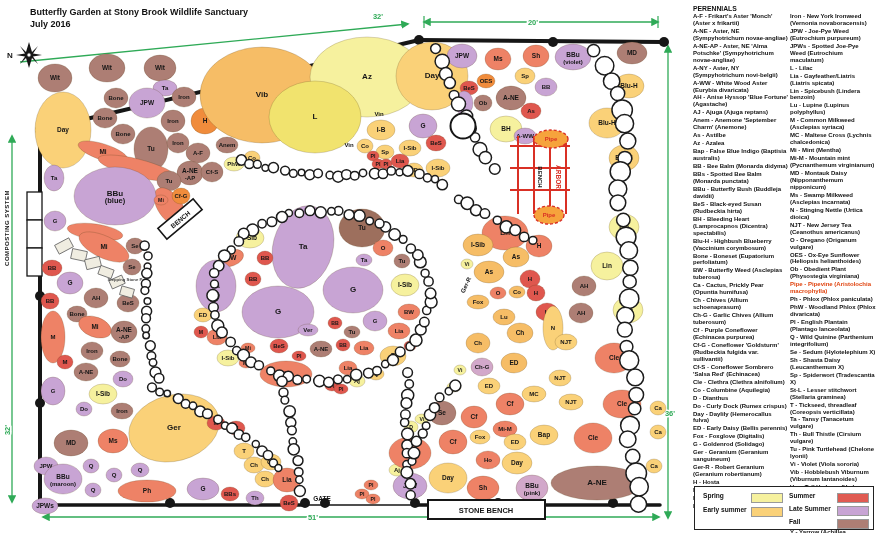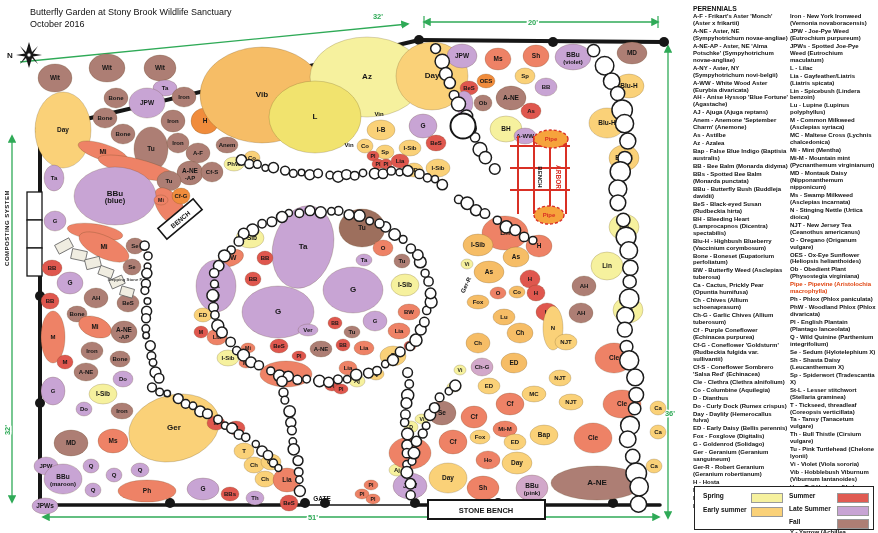--- a/index.html
+++ b/index.html
@@ -1,19 +1,19 @@
 <!DOCTYPE html>
 <html><head>
 <meta charset="utf-8">
 <style>
   html,body{margin:0;padding:0;background:#fff;}
   #stage{position:relative;width:878px;height:533px;background:#fff;overflow:hidden;
          font-family:"Liberation Sans",sans-serif;}
   #mapsvg{position:absolute;left:0;top:0;}
-  .title-line{position:absolute;left:30px;font-weight:normal;color:#111;}
+  .title-line{position:absolute;left:30px;font-weight:bold;color:#111;}
   #title1{top:7px;font-size:9px;}
   #title2{top:19px;font-size:9px;}
   .lcol{position:absolute;top:13px;color:#111;font-size:6px;line-height:1.16;}
   #lcol1{left:693px;width:95px;}
   #lcol2{left:790px;width:86px;}
   #lheading{position:absolute;left:693px;top:5px;font-size:6.8px;font-weight:bold;color:#111;}
   .li{margin:0 0 1px 0;font-weight:600;}
   .li.hl{color:#e0440f;}
   #seasonbox{position:absolute;left:694px;top:486px;width:178px;height:42px;
              border:1.6px solid #222;background:#fff;}
@@ -1132,21 +1132,21 @@
       <rect x="428" y="500" width="117" height="19" fill="#ffffff" stroke="#161616" stroke-width="2"></rect>
       <text x="486" y="513" font-size="7.5" font-weight="bold" text-anchor="middle" fill="#161616" font-family="&quot;Liberation Sans&quot;,sans-serif">STONE BENCH</text>
       <text x="9" y="228" font-size="6" font-weight="bold" text-anchor="middle" fill="#161616" font-family="&quot;Liberation Sans&quot;,sans-serif" transform="rotate(-90 9 228)" letter-spacing="0.5">COMPOSTING SYSTEM</text>
       <g transform="translate(29 55)">
         <path d="M0,-13 L3,-3 L9,-9 L4,-1.5 L13,0 L4,1.5 L9,9 L3,3 L0,13 L-3,3 L-9,9 L-4,1.5 L-13,0 L-4,-1.5 L-9,-9 L-3,-3 Z" fill="#161616"></path>
         <circle cx="0" cy="0" r="2.2" fill="#fff" stroke="#161616" stroke-width="1"></circle>
       </g>
       <text x="-19" y="3" font-size="8" font-weight="bold" text-anchor="middle" fill="#161616" font-family="&quot;Liberation Sans&quot;,sans-serif" transform="translate(29 55)">N</text>
     </svg>
   <div class="title-line" id="title1">Butterfly Garden at Stony Brook Wildlife Sanctuary</div>
-  <div class="title-line" id="title2">October 2016</div>
+  <div class="title-line" id="title2">July 2016</div>
   <div id="lheading">PERENNIALS</div>
   <div class="lcol" id="lcol1">
       <div class="li">A-F - Frikart's Aster 'Monch' (Aster x frikartii)</div>
       <div class="li">A-NE - Aster, NE (Sympyhotrichum novae-angliae)</div>
       <div class="li">A-NE-AP - Aster, NE 'Alma Potschke' (Sympyhotrichum novae-angliae)</div>
       <div class="li">A-NY - Aster, NY (Sympyhotrichum novi-belgii)</div>
       <div class="li">A-WW - White Wood Aster (Eurybia divaricata)</div>
       <div class="li">AH - Anise Hyssop 'Blue Fortune' (Agastache)</div>
       <div class="li">AJ - Ajuga (Ajuga reptans)</div>
       <div class="li">Anem - Anemone 'September Charm' (Anemone)</div>

